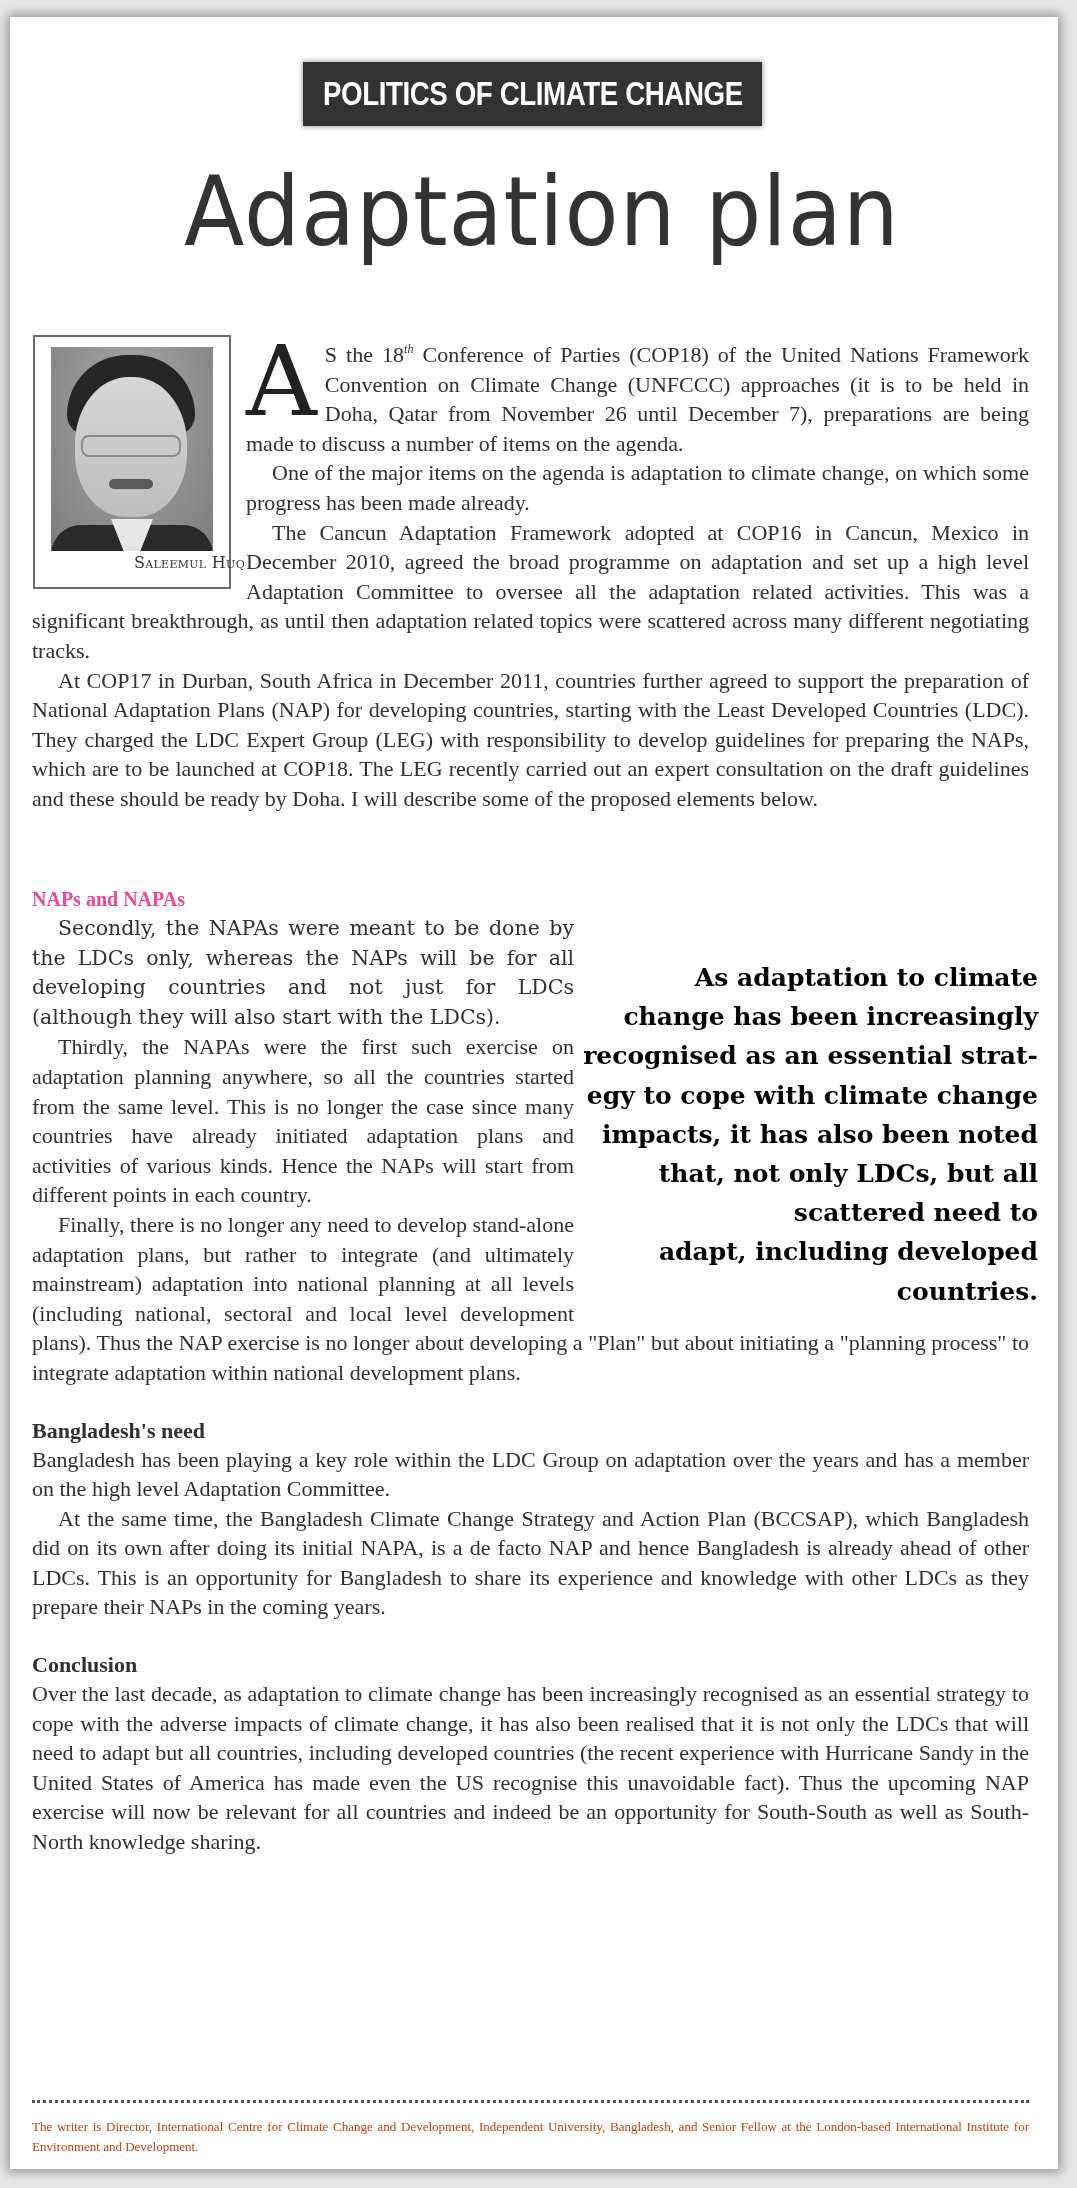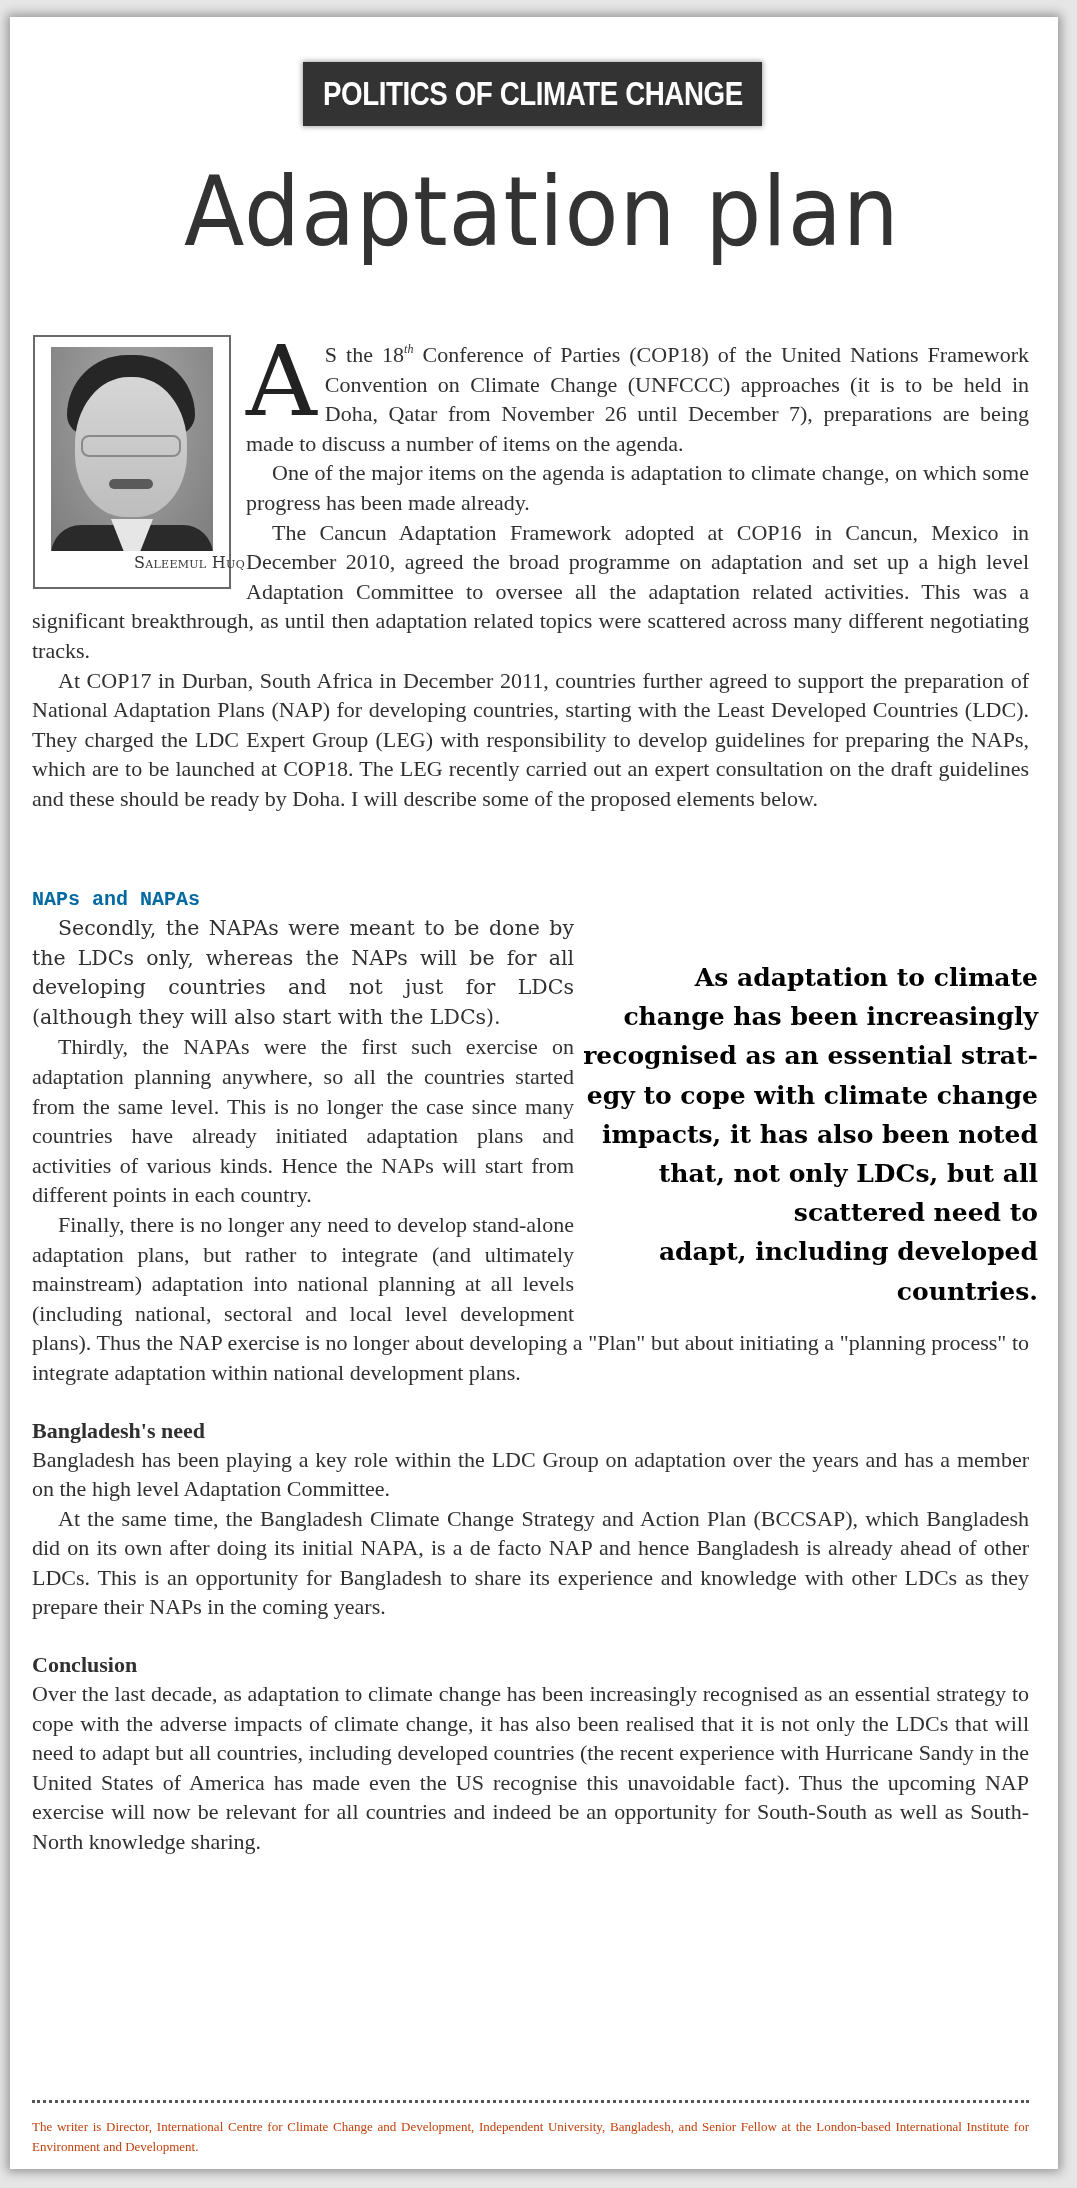--- a/index.html
+++ b/index.html
@@ -67,21 +67,21 @@
   .dropcap {
     float: left; font-family: "DejaVu Serif", serif; font-size: 98px; line-height: 80px;
     margin: 6px 8px 0 0; color:#222; height: 82px;
   }
   p { margin: 0; }
   .indent { text-indent: 26px; }
   .sup { font-size: 12px; vertical-align: 9px; font-style: italic; }
   .napa-block { position: absolute; left: 22px; top: 868px; width: 997px; }
   .napa-block .pq-spacer { float: right; width: 455px; height: 422px; }
   .napa-body { font-family: "DejaVu Serif", serif; font-size: 20.5px; letter-spacing: 0; }
-  .subhead { font-family: Liberation Mono, monospace; font-weight: bold; font-size: 20px; line-height: 29px; color:#0369a1; }
+  .subhead { font-family: Liberation Serif, serif; font-weight: bold; font-size: 20px; line-height: 29px; color:#ec4899; }
   .subhead-cond { font-family: "Liberation Serif", serif; font-weight: bold; font-size: 22px; line-height: 29px; }
   .pullquote {
     position: absolute; left: 560px; top: 941px; width: 468px;
     font-family: "DejaVu Serif", serif; font-weight: bold; font-size: 25px; line-height: 39.2px;
     text-align: right; color: #000000;
   }
   .pullquote div { white-space: nowrap; }
   .dotted {
     position: absolute; left: 22px; top: 2083px; width: 997px; height: 0;
     border-top: 3px dotted #555;

